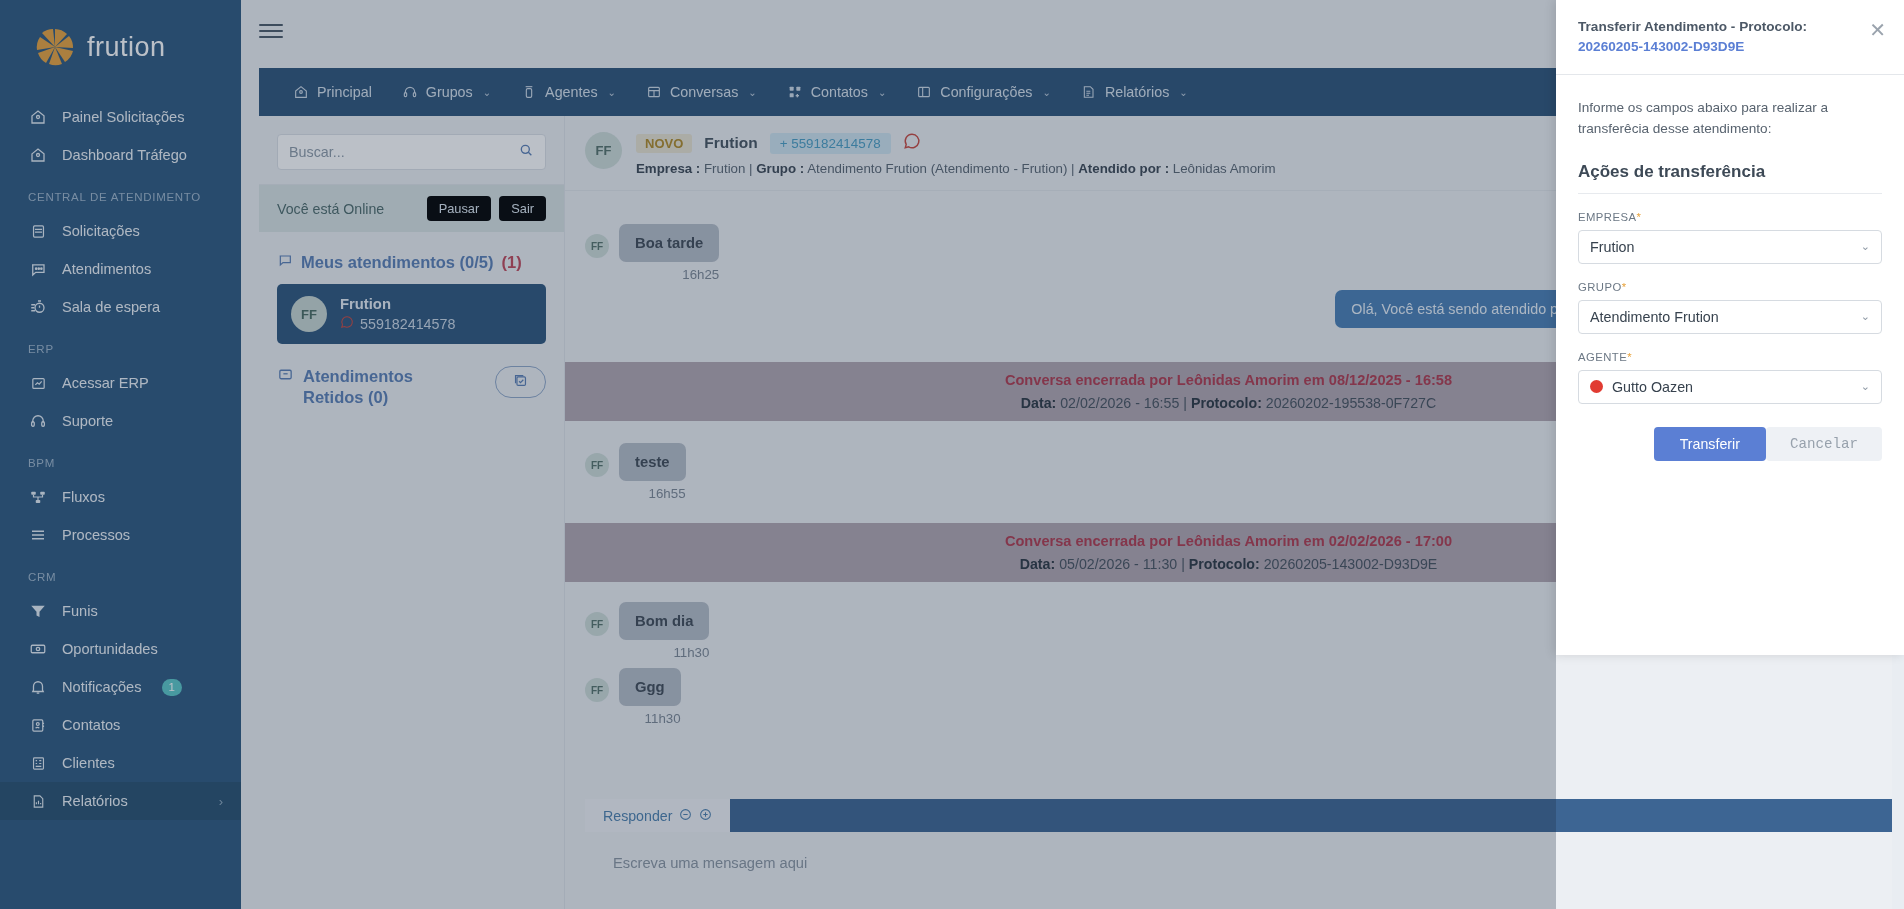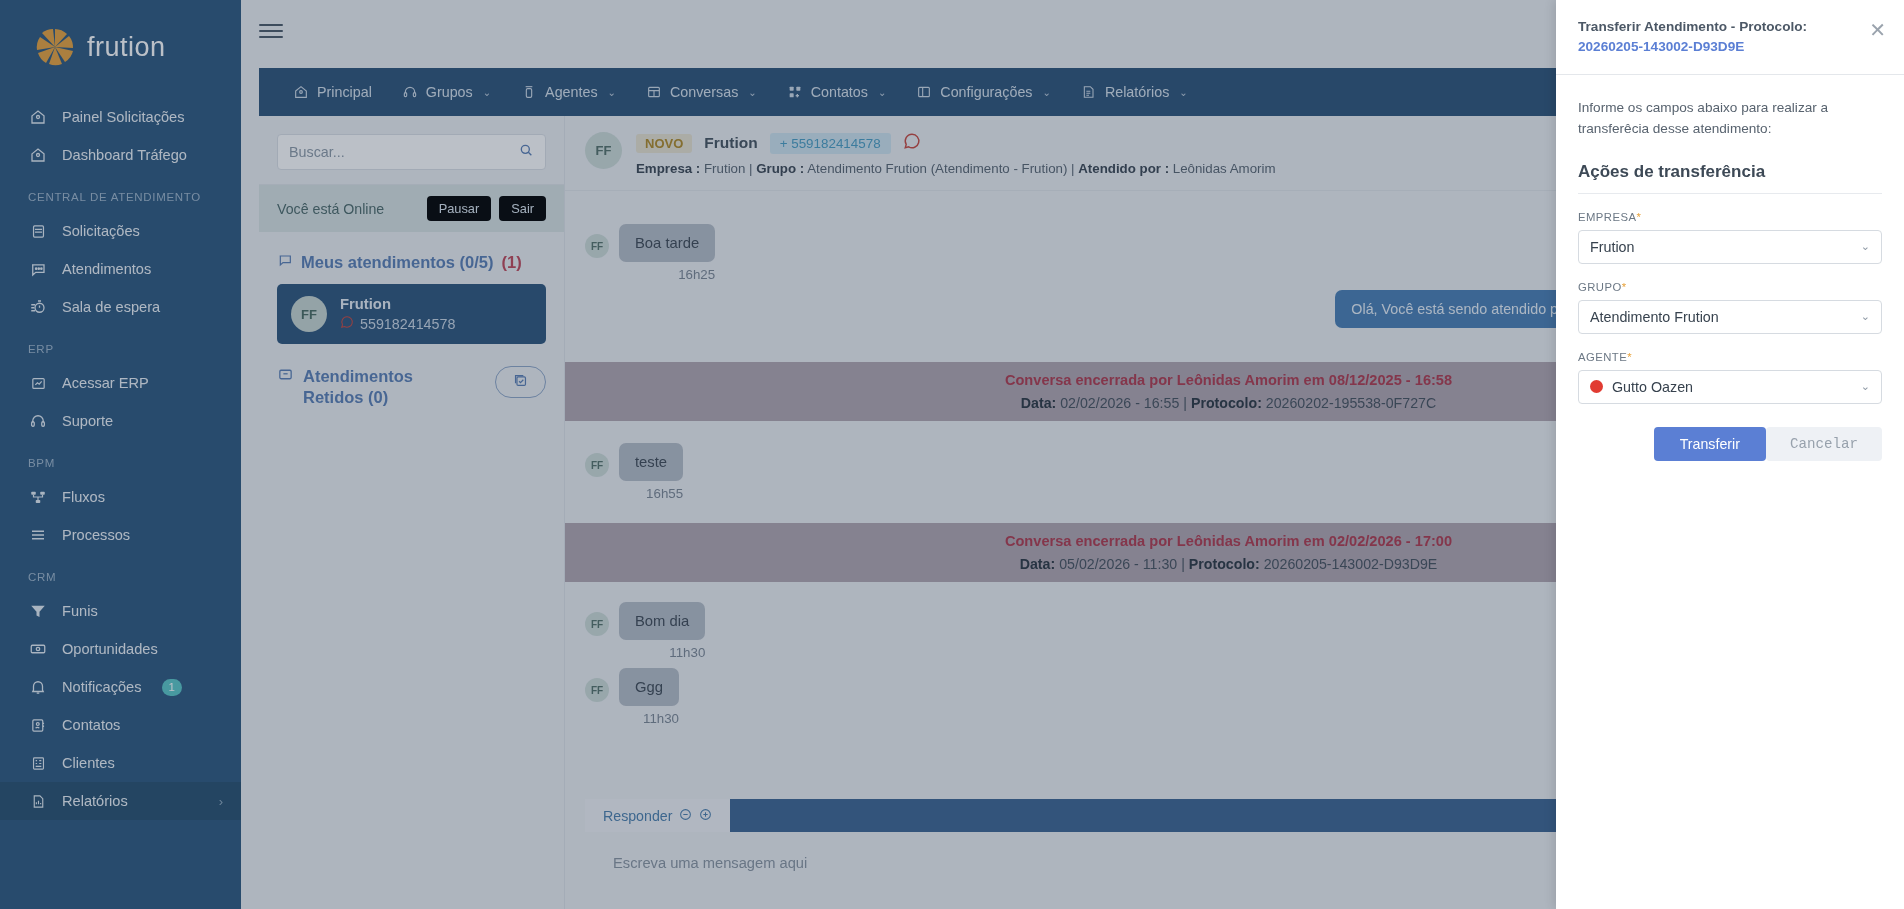--- a/index.html
+++ b/index.html
@@ -130,21 +130,21 @@
     display: flex; align-items: center; justify-content: center; cursor: pointer;
   }
 
   .messages { position: absolute; left: 0; right: 0; top: 100px; bottom: 110px; overflow: hidden; }
   .msg-row { display: flex; align-items: flex-start; gap: 10px; padding: 8px 0 0 20px; }
   .msg-avatar { width: 24px; height: 24px; border-radius: 50%; background: #cddbd7; color: #55726a;
     display:flex; align-items:center; justify-content:center; font-size:10px; font-weight:bold; flex:none; margin-top:10px;}
   .bubble-wrap { display: inline-flex; flex-direction: column; }
   .bubble {
     background: #b5bdc7; border-radius: 7px; padding: 11px 16px;
-    font-size: 14.8px; color: #3f4a56; display: inline-block;
+    font-size: 14.8px; color: #3f4a56; display: inline-block; font-weight: bold;
   }
   .msg-time { font-size: 13.3px; color: #7c8794; margin-top: 5px; text-align: right; }
 
   .sys-note { background: #b2a6b1; padding: 10px 0; text-align: center; }
   .sys-note .l1 { color: #b03a4e; font-weight: bold; font-size: 14.6px; }
   .sys-note .l2 { font-size: 14.2px; color: #47525e; margin-top: 7px; }
   .sys-note .l2 b { color: #2c3742; }
 
   .info-bubble {
     background: #4a7fb5; color: #e9f1f9; border-radius: 7px;
@@ -162,21 +162,21 @@
   .reply-tab-fill { flex: 1; background: #3d6593; }
   .reply-body { background: #eceff3; height: 92px; padding: 22px 0 0 28px; }
   .reply-placeholder { color: #8a95a1; font-size: 14.7px; }
 
   
   .overlay { position: absolute; left: 0; top: 0; width: 1556px; height: 909px;
     background: rgba(30,48,70,.30); z-index: 50; }
 
   
   .panel {
-    position: absolute; right: 0; top: 0; width: 348px; height: 909px;
+    position: absolute; right: 0; top: 0; width: 348px; height: 655px;
     background: #fff; z-index: 60; box-shadow: -2px 0 10px rgba(0,0,0,.12);
   }
   .panel-head { padding: 17px 22px 16px 22px; border-bottom: 1px solid #e4e7eb; position: relative; }
   .panel-title { font-size: 13.6px; font-weight: bold; color: #4c5866; line-height: 1.5; }
   .panel-proto { color: #5b7fd4; }
   .panel-close { position: absolute; right: 18px; top: 20px; font-size: 20px; color: #9aa3ad; cursor: pointer; line-height: 1; }
   .panel-body { padding: 22px 22px 0 22px; }
   .panel-desc { font-size: 13.6px; color: #58636f; line-height: 1.55; }
   .panel-h2 { font-size: 17px; font-weight: bold; color: #3d4956; margin: 23px 0 9px 0;
     padding-bottom: 11px; border-bottom: 1px solid #e7eaee; }

